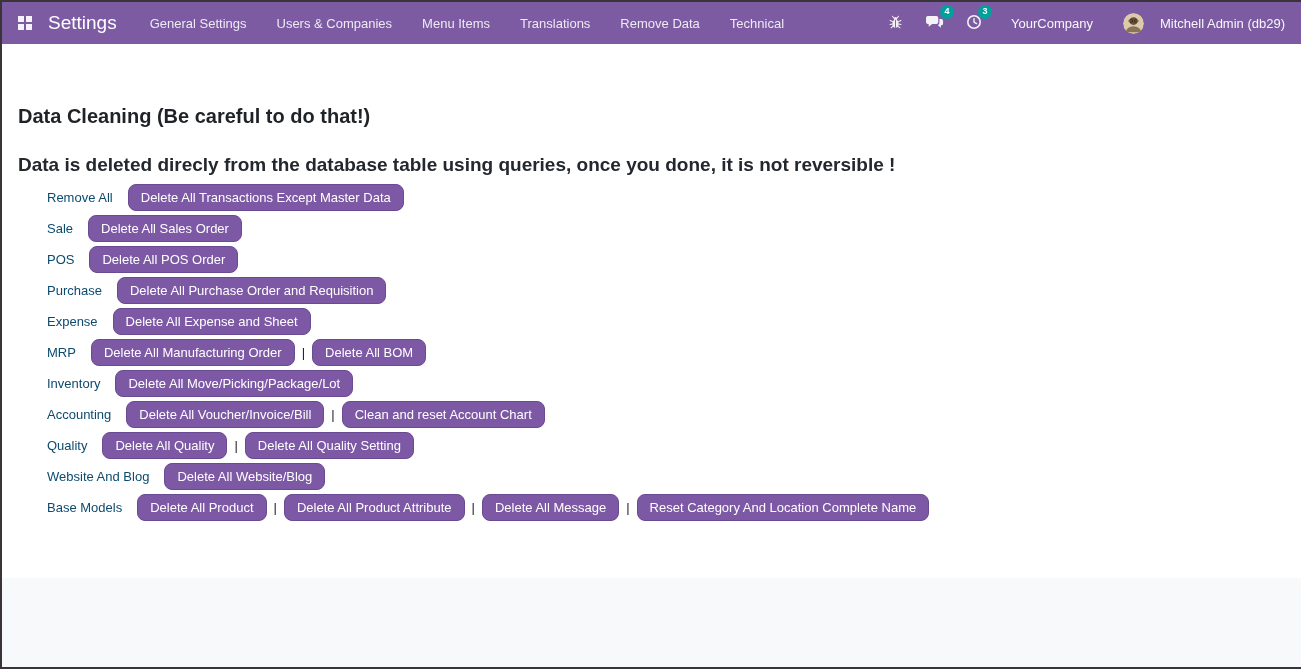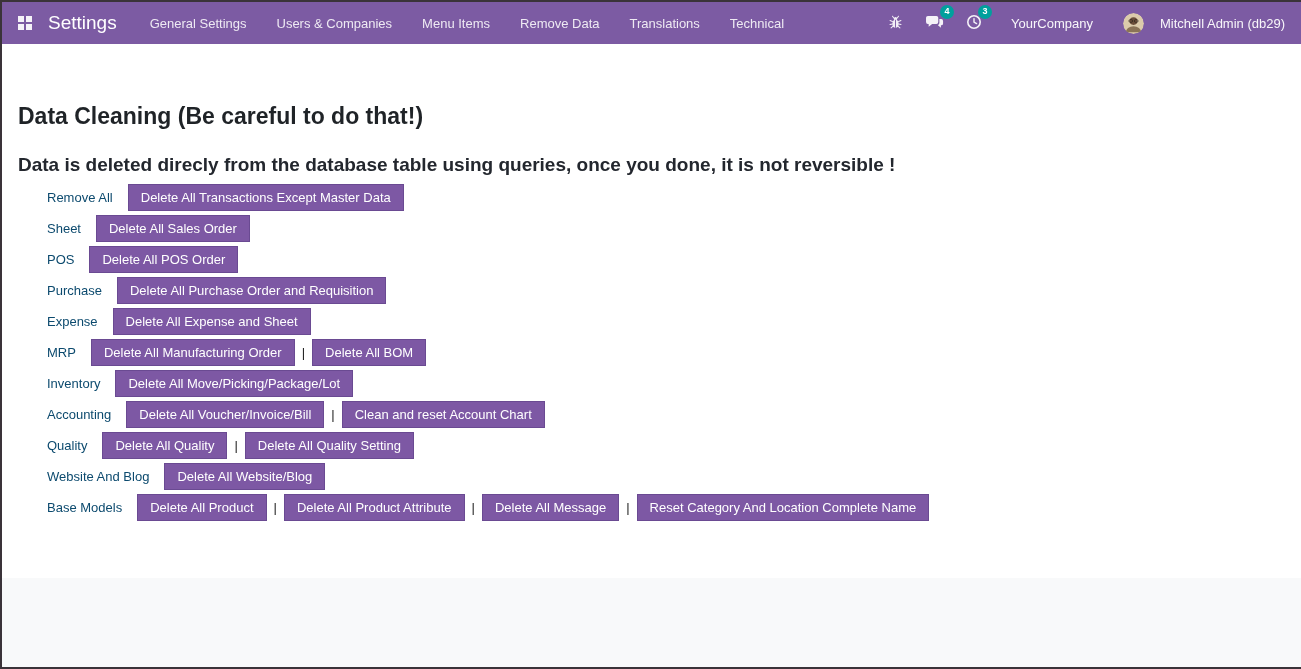--- a/index.html
+++ b/index.html
@@ -59,36 +59,36 @@
   }
   .user-btn {
     background: none; border: none; cursor: pointer; display: flex;
     align-items: center; gap: 16px; padding: 8px 2px 8px 12px;
     color: rgba(255,255,255,.95); font-size: 13px; font-family: inherit; white-space: nowrap;
   }
   .avatar { width: 21px; height: 21px; border-radius: 50%; overflow: hidden; flex-shrink: 0; display: block; }
   
   .content { flex: 1 1 auto; background: #fff; padding: 0 16px; overflow: hidden; }
   .page-heading {
-    font-size: 23px; font-weight: bold; color: #1f2327;
+    font-size: 20px; font-weight: bold; color: #1f2327;
     margin: 62px 0 0 0; line-height: 20px;
   }
   .warning-heading {
     font-size: 19px; font-weight: bold; color: #23272e;
     margin: 27px 0 0 0; line-height: 23px;
   }
   .rows { margin-top: 8px; padding-left: 29px; }
   .row { display: flex; align-items: center; gap: 15px; min-height: 27px; margin-bottom: 4px; }
   .row-label { font-size: 13px; color: #0c4a6e; white-space: nowrap; }
   .row-buttons { display: flex; align-items: center; gap: 7px; }
   .del-btn {
     background: var(--button-bg, #7d58a4);
     border: 1px solid var(--button-border, #6a4a92);
     color: #fff; font-size: 13px; font-family: inherit;
-    padding: 5px 12px; border-radius: 0; cursor: pointer; white-space: nowrap;
+    padding: 5px 12px; border-radius: 8px; cursor: pointer; white-space: nowrap;
   }
   .sep { color: #222; font-size: 13px; }
   
   .footer-band { height: 89px; flex-shrink: 0; background: var(--footer-bg, #f8f9fa); }
 </style>
 </head>
 <body>
 
 <div class="window">
 
@@ -100,22 +100,22 @@
           <i></i>
           <i></i>
         </span>
     </button>
     <a class="brand">Settings</a>
 
     <div class="nav-links">
       <a class="nav-link">General Settings</a>
       <a class="nav-link">Users &amp; Companies</a>
       <a class="nav-link">Menu Items</a>
+      <a class="nav-link">Translations</a>
       <a class="nav-link">Remove Data</a>
-      <a class="nav-link">Translations</a>
       <a class="nav-link">Technical</a>
     </div>
 
     <div class="nav-right">
       <button class="icon-btn">
         <span>
           <svg width="15" height="16" viewBox="0 0 16 17">
             <g stroke="rgba(255,255,255,.9)" stroke-width="1.1" fill="none" stroke-linecap="round">
               <path d="M6.2 4.2 L4.8 2.4 M9.8 4.2 L11.2 2.4"></path>
               <path d="M4.7 8 L2.2 7 M4.7 10.6 L2.1 11.1 M5.4 13 L3.3 14.8"></path>
@@ -170,21 +170,21 @@
     <h2 class="warning-heading">Data is deleted direcly from the database table using queries, once you done, it is not reversible !</h2>
     <div class="rows">
   <div class="row">
     <span class="row-label">Remove All</span>
     <span class="row-buttons">
             <button class="del-btn">Delete All Transactions Except Master Data</button>
           </span>
   </div>
 
   <div class="row">
-    <span class="row-label">Sheet</span>
+    <span class="row-label">Sale</span>
     <span class="row-buttons">
             <button class="del-btn">Delete All Sales Order</button>
           </span>
   </div>
 
   <div class="row">
     <span class="row-label">POS</span>
     <span class="row-buttons">
             <button class="del-btn">Delete All POS Order</button>
           </span>

